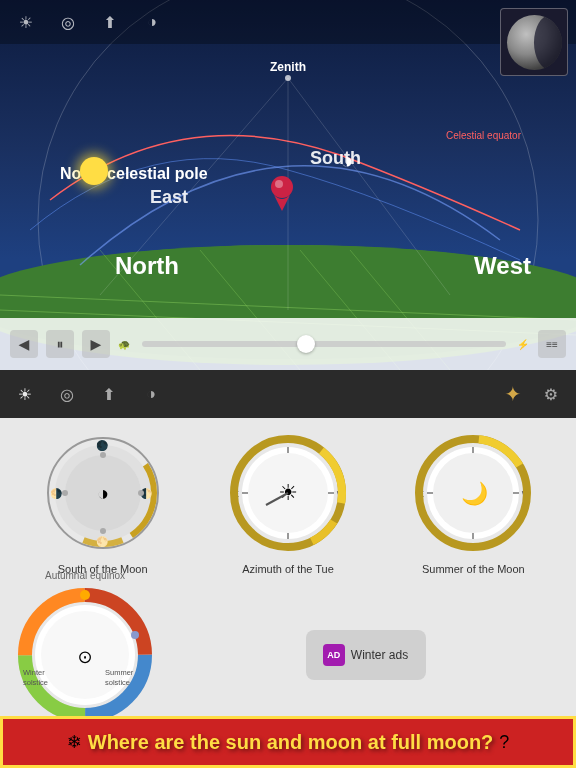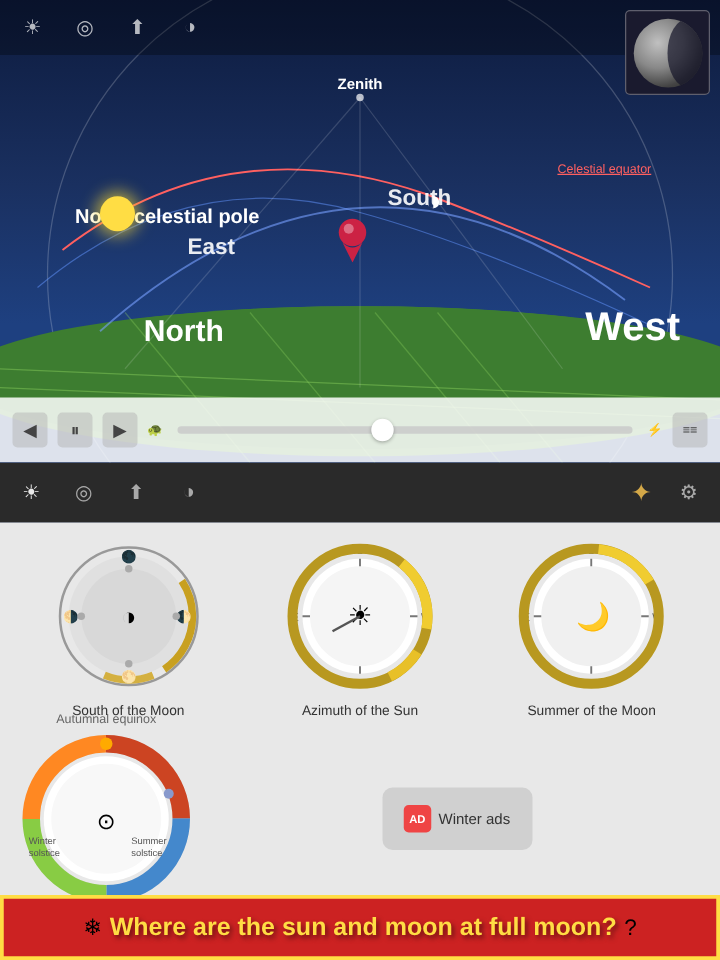--- a/index.html
+++ b/index.html
@@ -31,40 +31,39 @@
       text-align: right;
     }
 
     
     .celestial-equator-label {
       position: absolute;
       top: 130px;
       right: 55px;
       color: #ff6060;
       font-size: 10px;
-      text-decoration: underline;
     }
 
     
     .dir-label {
       position: absolute;
       color: white;
       font-weight: bold;
     }
 
     .dir-north {
       bottom: 90px;
       left: 115px;
       font-size: 24px;
       color: white;
     }
     .dir-west {
       bottom: 90px;
-      right: 32px;
-      font-size: 32px;
+      right: 45px;
+      font-size: 24px;
       color: white;
     }
     .dir-east {
       bottom: 162px;
       left: 150px;
       font-size: 18px;
       color: rgba(255,255,255,0.9);
     }
     .dir-south {
       bottom: 201px;
@@ -310,21 +309,21 @@
       display: flex;
       align-items: center;
       justify-content: center;
       gap: 6px;
       cursor: pointer;
     }
 
     .ad-badge {
       width: 22px;
       height: 22px;
-      background: #ef4444;
+      background: #a21caf;
       border-radius: 4px;
       display: flex;
       align-items: center;
       justify-content: center;
       font-size: 9px;
       color: white;
       font-weight: bold;
     }
 
     .ad-text {
@@ -577,21 +576,21 @@
           <text x="60" y="67" text-anchor="middle" font-size="22">☀</text>
 
           <line x1="60" y1="60" x2="38" y2="72" stroke="#555" stroke-width="2"></line>
 
           <line x1="60" y1="14" x2="60" y2="20" stroke="#777" stroke-width="1.5"></line>
           <line x1="106" y1="60" x2="100" y2="60" stroke="#777" stroke-width="1.5"></line>
           <line x1="14" y1="60" x2="20" y2="60" stroke="#777" stroke-width="1.5"></line>
           <line x1="60" y1="106" x2="60" y2="100" stroke="#777" stroke-width="1.5"></line>
         </svg>
       </div>
-      <div class="dial-label">Azimuth of the Sun</div>
+      <div class="dial-label">Azimuth of the Tue</div>
     </div>
 
     <div class="dial-container">
       <div class="dial-outer">
         <svg class="dial-svg" viewBox="0 0 120 120">
 
           <text x="60" y="10" text-anchor="middle" font-size="9" fill="#555">S</text>
 
           <text x="113" y="64" text-anchor="middle" font-size="9" fill="#555">W</text>
 

